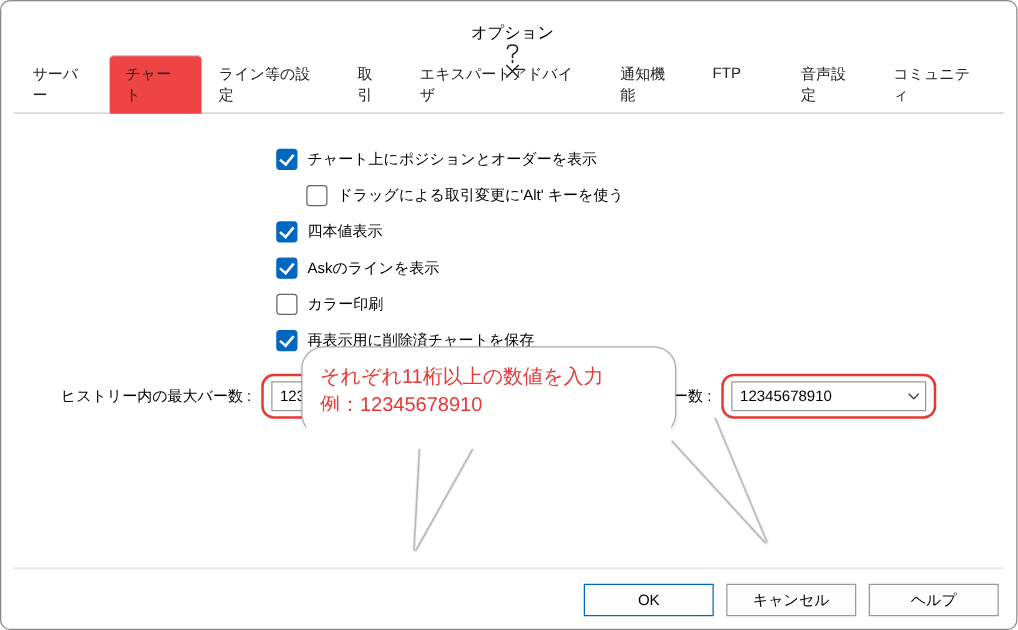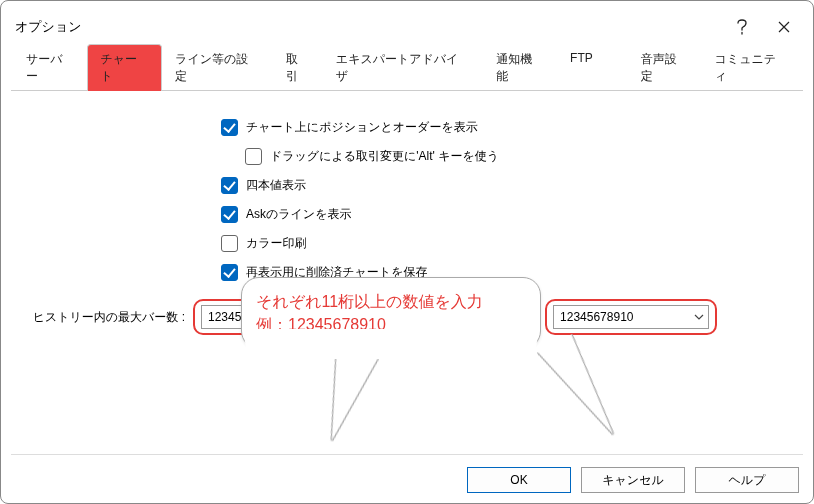--- a/index.html
+++ b/index.html
@@ -1,31 +1,31 @@
 <!DOCTYPE html>
 <html><head>
 <meta charset="utf-8">
 <style>
 * { box-sizing: border-box; margin: 0; padding: 0; font-family: "Yu Gothic UI", "Meiryo", sans-serif; font-size: 12px; }
 body { background: #fff; width: 814px; height: 504px; position: relative; border: 1px solid #888; border-radius: 8px; overflow: hidden; }
-.titlebar { height: 36px; display: flex; align-items: center; padding: 16px 8px 0 14px; }
+.titlebar { height: 36px; display: flex; align-items: center; padding: 16px 8px 0 14px; flex-direction: column; }
 .titlebar .title { flex: 1; font-size: 13px; }
 .titlebar .btn { width: 42px; height: 32px; display: flex; align-items: center; justify-content: center; color: #222; }
 .tabs { display: flex; border-bottom: 1px solid #ccc; padding: 0 2px; margin: 6px 10px 0 10px; gap: 0; }
 .tab { padding: 6px 12px 6px; font-size: 12px; color: #222; border: 1px solid transparent; border-bottom: none; cursor: default; position: relative; top: 1px; }
 .tab.active { border-color: #ccc; background: #ef4444; border-top-left-radius: 4px; border-top-right-radius: 4px; }
 .content { padding: 28px 28px 10px 28px; position: relative; height: 380px; }
 .row { display: flex; align-items: flex-start; margin-bottom: 12px; }
 .cbwrap { display: flex; align-items: center; gap: 8px; }
 input[type=checkbox] { appearance: none; width: 17px; height: 17px; border: 1px solid #666; border-radius: 3px; position: relative; }
 input[type=checkbox]:checked { background: #0067c0; border-color: #0067c0; }
 input[type=checkbox]:checked::after { content: ""; position: absolute; left: 4px; top: 1px; width: 5px; height: 9px; border: solid #fff; border-width: 0 2px 2px 0; transform: rotate(40deg); }
 .indent1 { margin-left: 192px; }
 .indent2 { margin-left: 216px; }
-.comborow { display: flex; align-items: center; gap: 8px; }
+.comborow { display: flex; align-items: center; gap: 8px; margin-left: 16px; }
 .label { text-align: right; }
 .combo { display: flex; align-items: center; border: 1px solid #999; height: 24px; width: 156px; padding: 0 4px 0 6px; background: #fff; }
 .combo span { flex: 1; }
 .combo svg { width: 10px; height: 6px; }
 .redbox { border: 2px solid #e53935; border-radius: 10px; padding: 4px 6px; }
 .bottom { position: absolute; bottom: 10px; right: 14px; display: flex; gap: 10px; }
 .btnp { width: 104px; height: 26px; border: 1px solid #999; background: #fdfdfd; display: flex; align-items: center; justify-content: center; font-size: 12px; }
 .btnp.primary { border-color: #0067c0; }
 .hr { position: absolute; left: 10px; right: 10px; bottom: 48px; border: none; border-top: 1px solid #ddd; }
 

